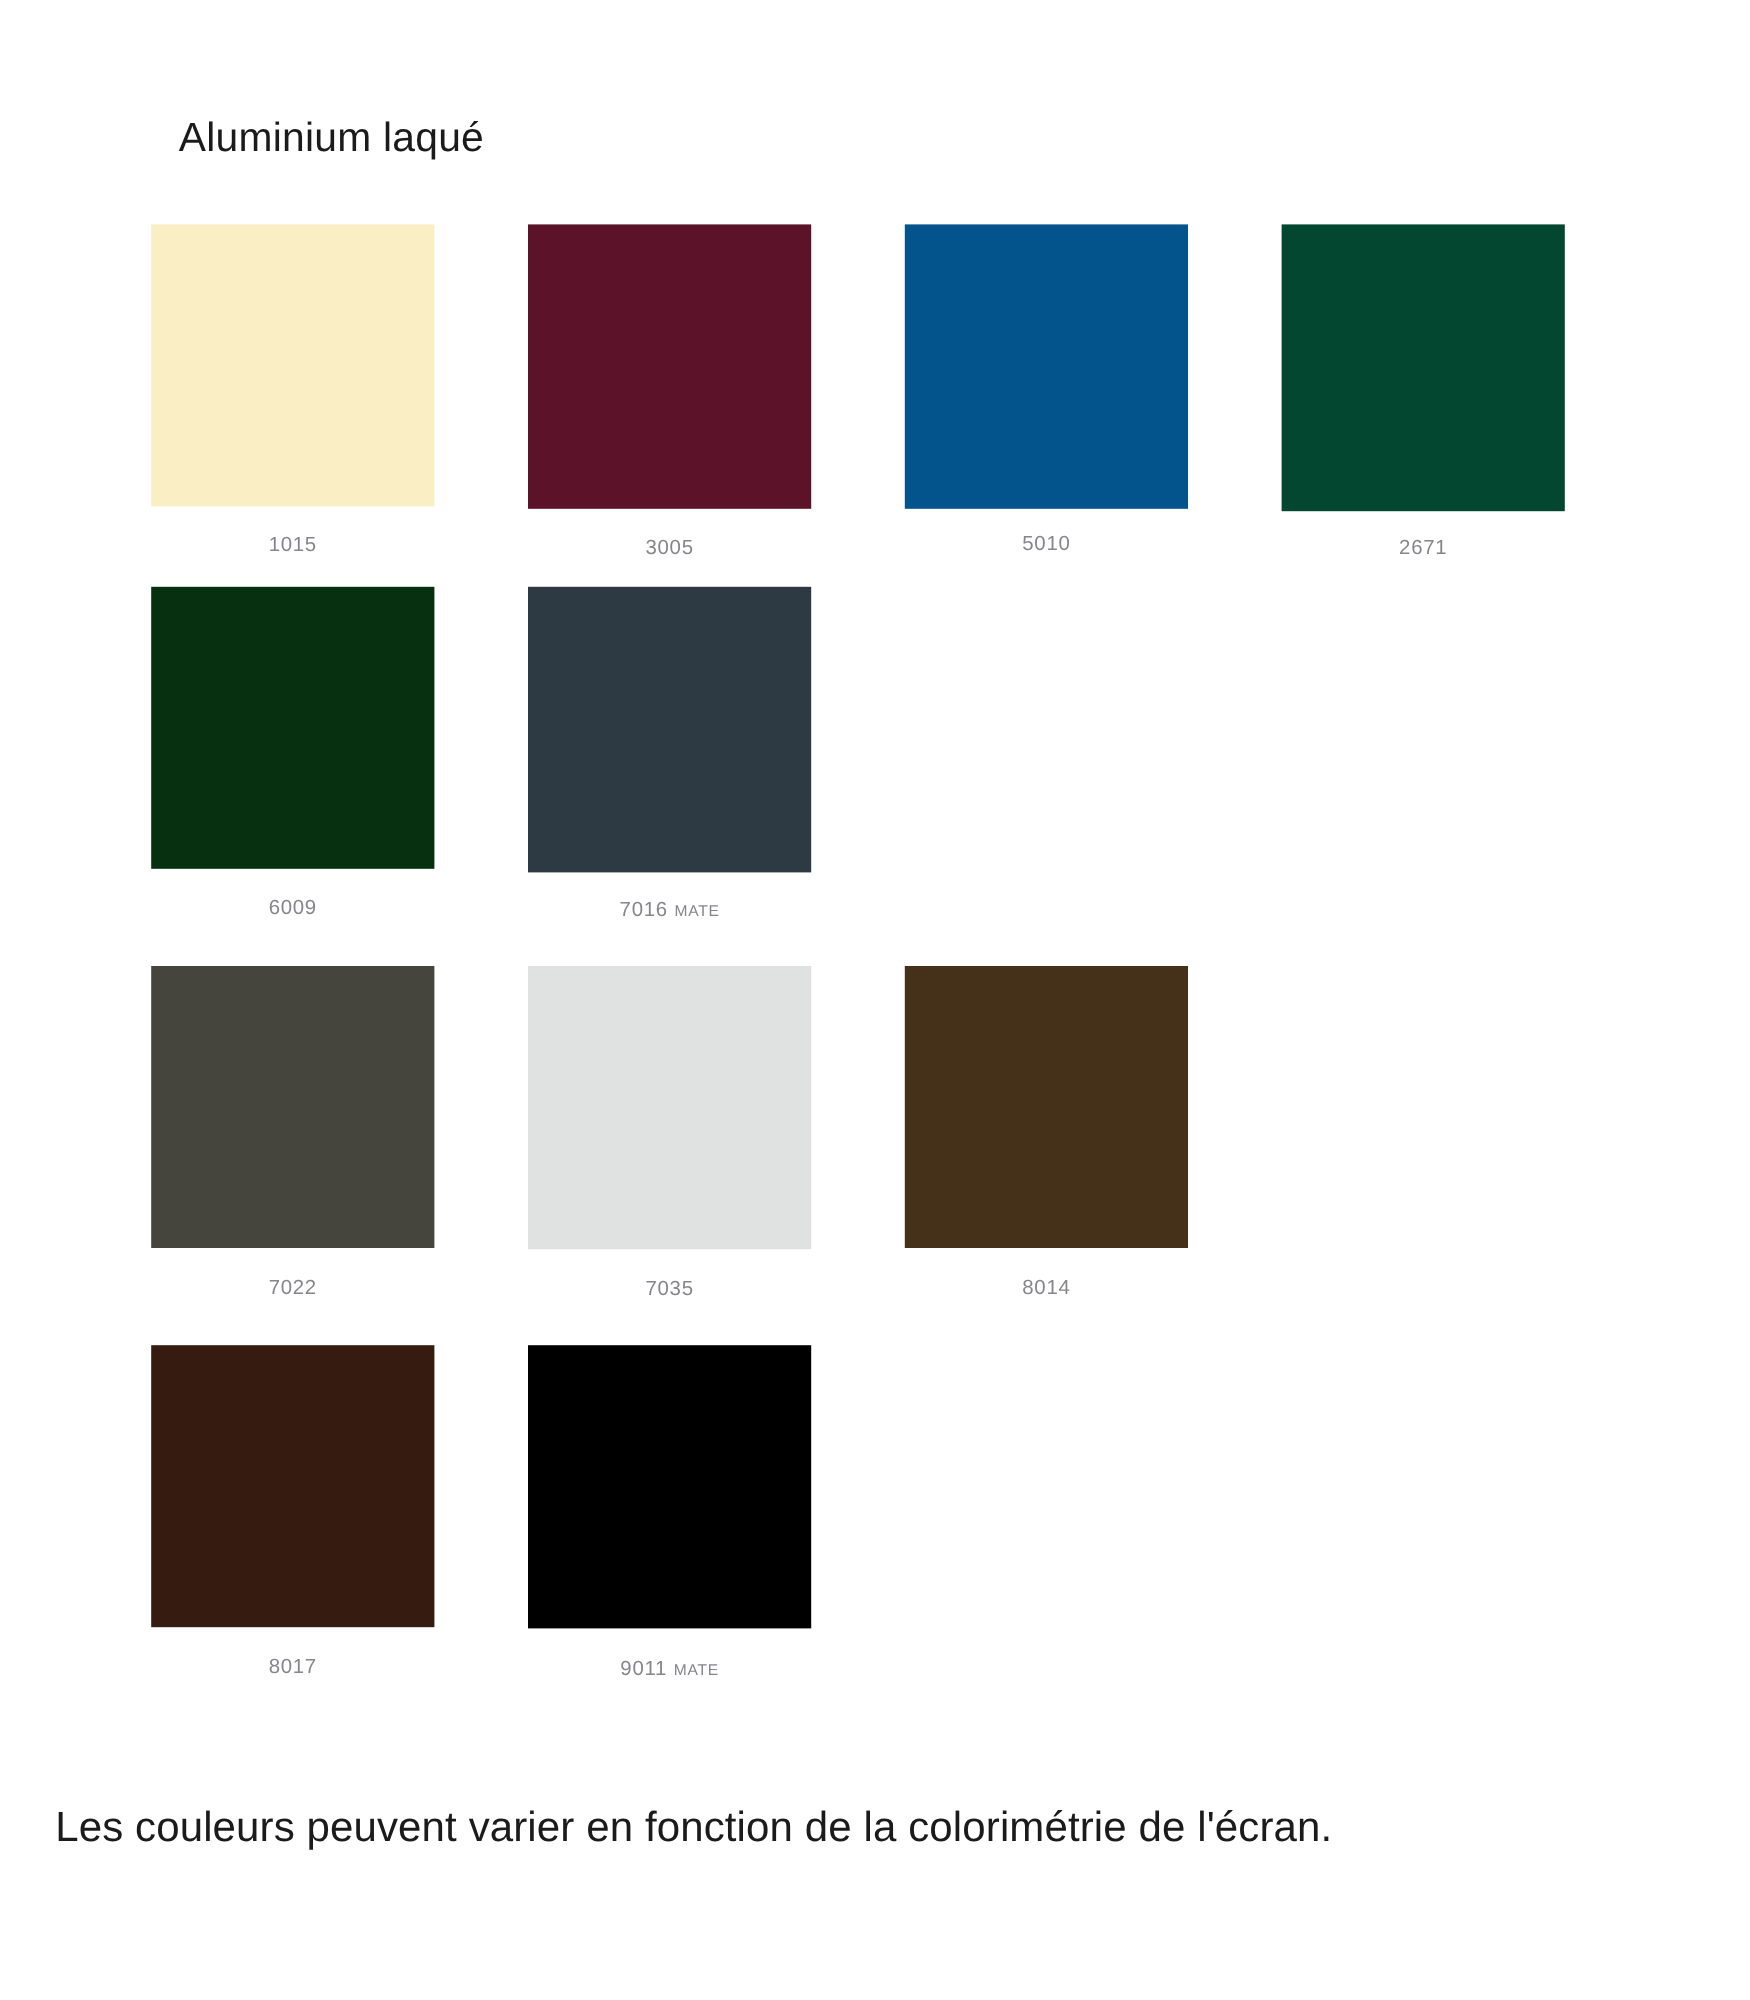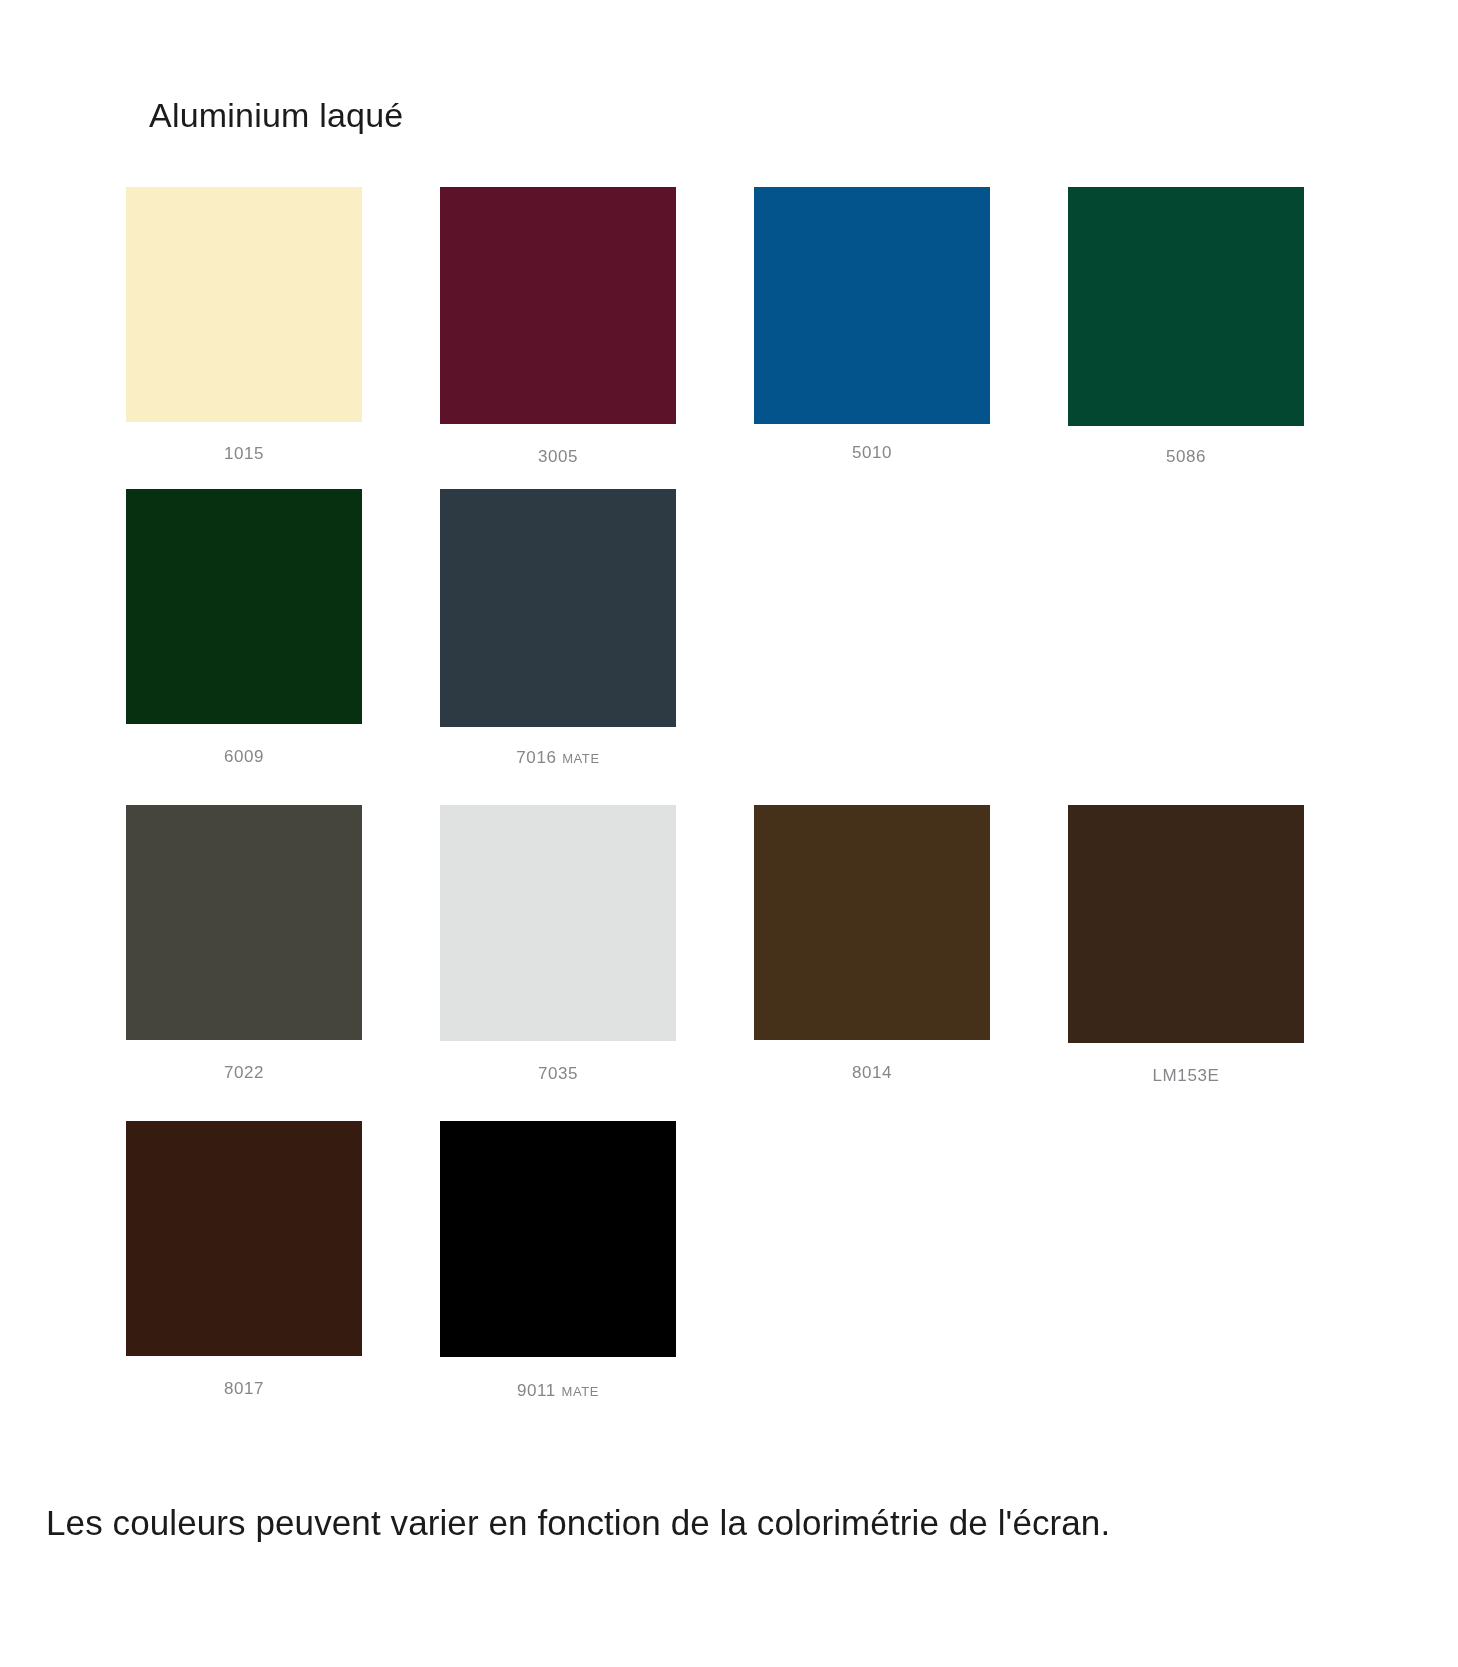--- a/index.html
+++ b/index.html
@@ -138,21 +138,21 @@
       <div class="swatch-cell col-1">
         <span class="swatch-chip" title="3005" style="background-color: rgb(92, 18, 40);"></span>
         <span class="swatch-label"><span class="code">3005</span></span>
       </div>
       <div class="swatch-cell col-2">
         <span class="swatch-chip" title="5010" style="background-color: rgb(3, 84, 140);"></span>
         <span class="swatch-label"><span class="code">5010</span></span>
       </div>
       <div class="swatch-cell col-3">
         <span class="swatch-chip" title="6005" style="background-color: rgb(4, 71, 49);"></span>
-        <span class="swatch-label"><span class="code">5086</span></span>
+        <span class="swatch-label"><span class="code">2671</span></span>
       </div>
     </div>
 
     <div class="swatch-row row-2">
       <div class="swatch-cell col-0">
         <span class="swatch-chip" title="6009" style="background-color: rgb(6, 48, 15);"></span>
         <span class="swatch-label"><span class="code">6009</span></span>
       </div>
       <div class="swatch-cell col-3">
         <span class="swatch-chip" title="7016 Mate" style="background-color: rgb(45, 58, 67);"></span>
@@ -166,24 +166,20 @@
         <span class="swatch-label"><span class="code">7022</span></span>
       </div>
       <div class="swatch-cell col-1">
         <span class="swatch-chip" title="7035" style="background-color: rgb(224, 226, 225);"></span>
         <span class="swatch-label"><span class="code">7035</span></span>
       </div>
       <div class="swatch-cell col-2">
         <span class="swatch-chip" title="8014" style="background-color: rgb(69, 48, 26);"></span>
         <span class="swatch-label"><span class="code">8014</span></span>
       </div>
-      <div class="swatch-cell col-3">
-        <span class="swatch-chip" title="LM153E" style="background-color: rgb(58, 38, 24);"></span>
-        <span class="swatch-label"><span class="code">LM153E</span></span>
-      </div>
     </div>
 
     <div class="swatch-row row-4">
       <div class="swatch-cell col-0">
         <span class="swatch-chip" title="8017" style="background-color: rgb(54, 28, 16);"></span>
         <span class="swatch-label"><span class="code">8017</span></span>
       </div>
       <div class="swatch-cell col-1">
         <span class="swatch-chip" title="9011 Mate" style="background-color: rgb(0, 0, 0);"></span>
         <span class="swatch-label"><span class="code">9011</span><span class="suffix"> Mate</span></span>

